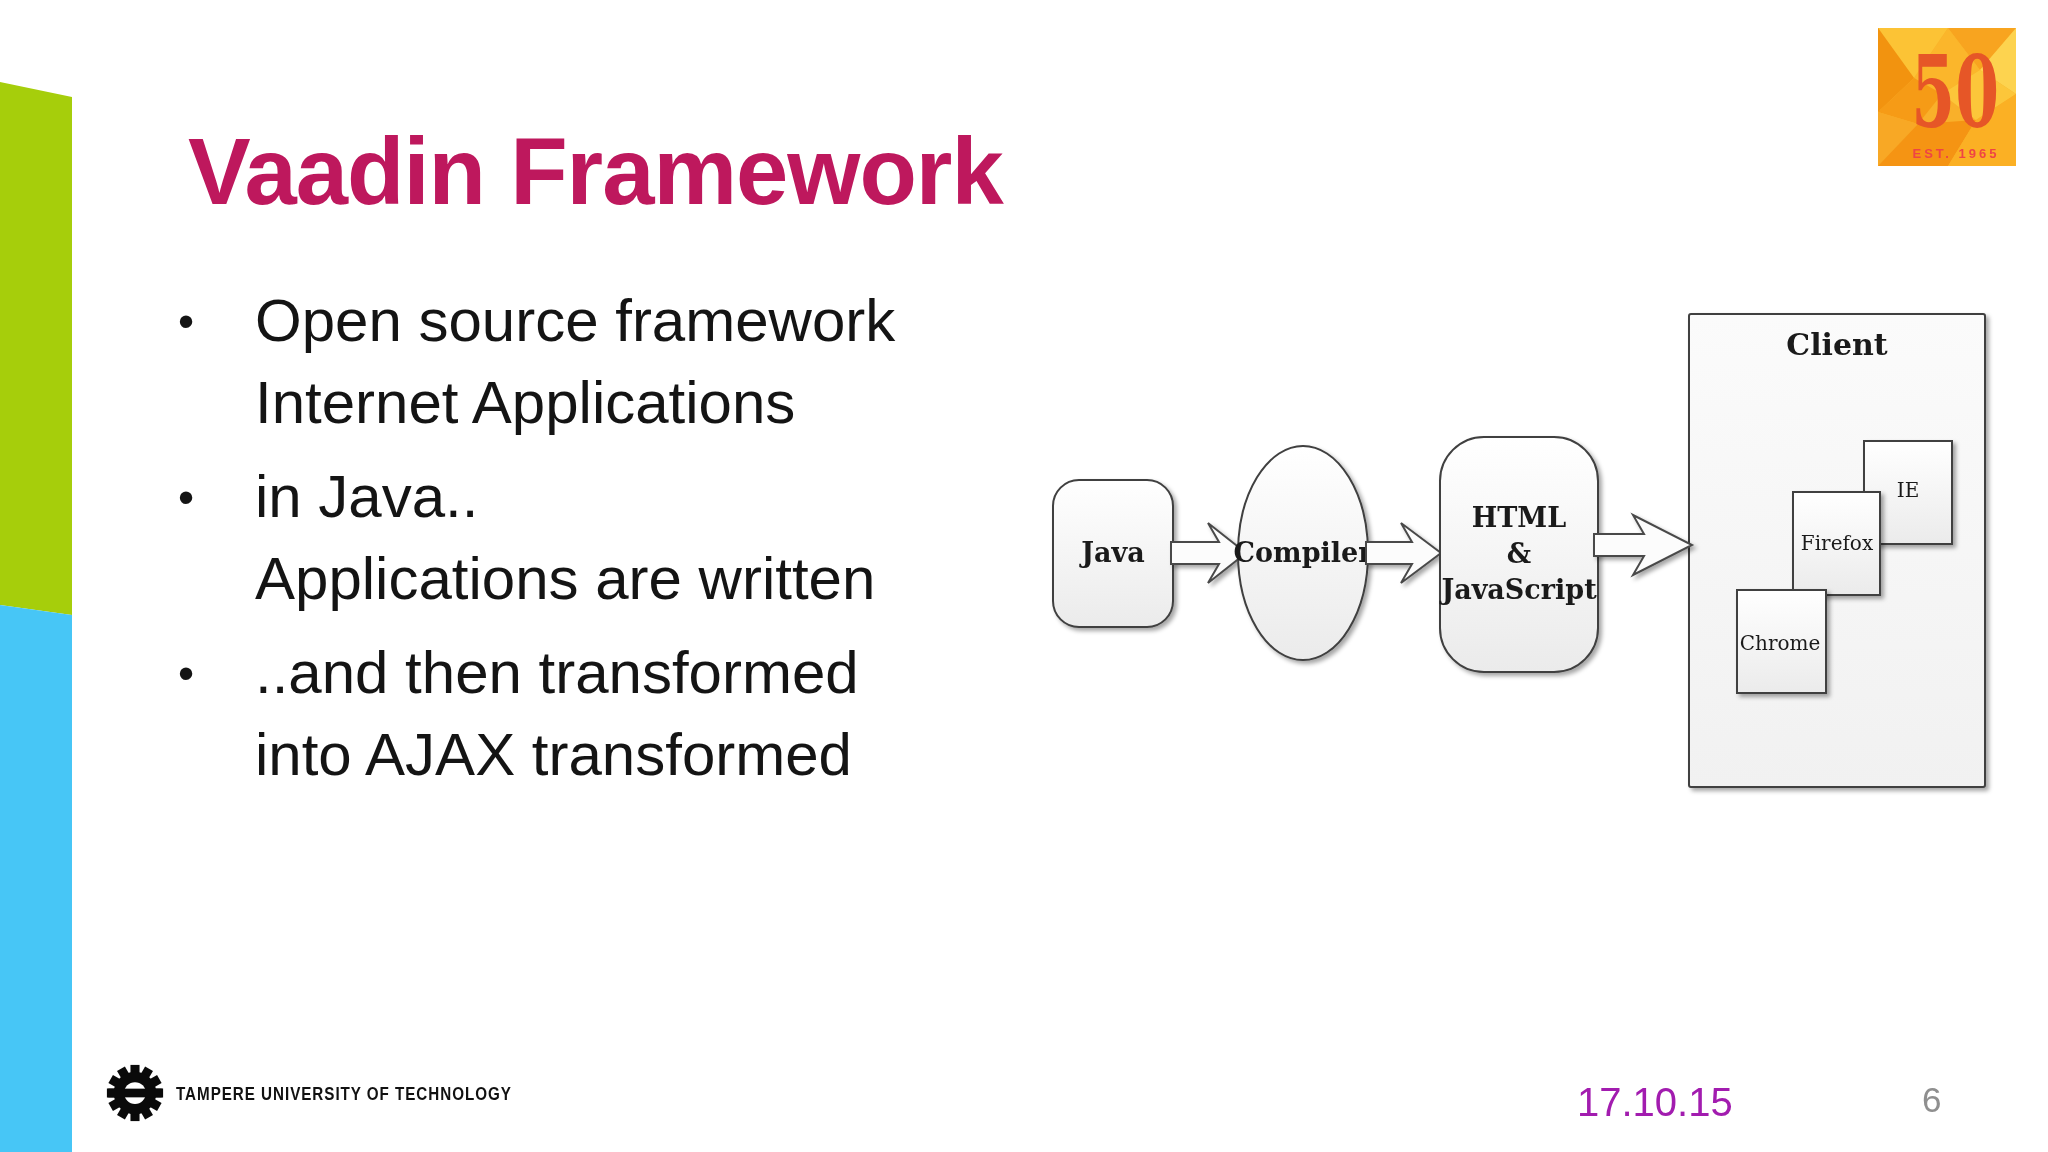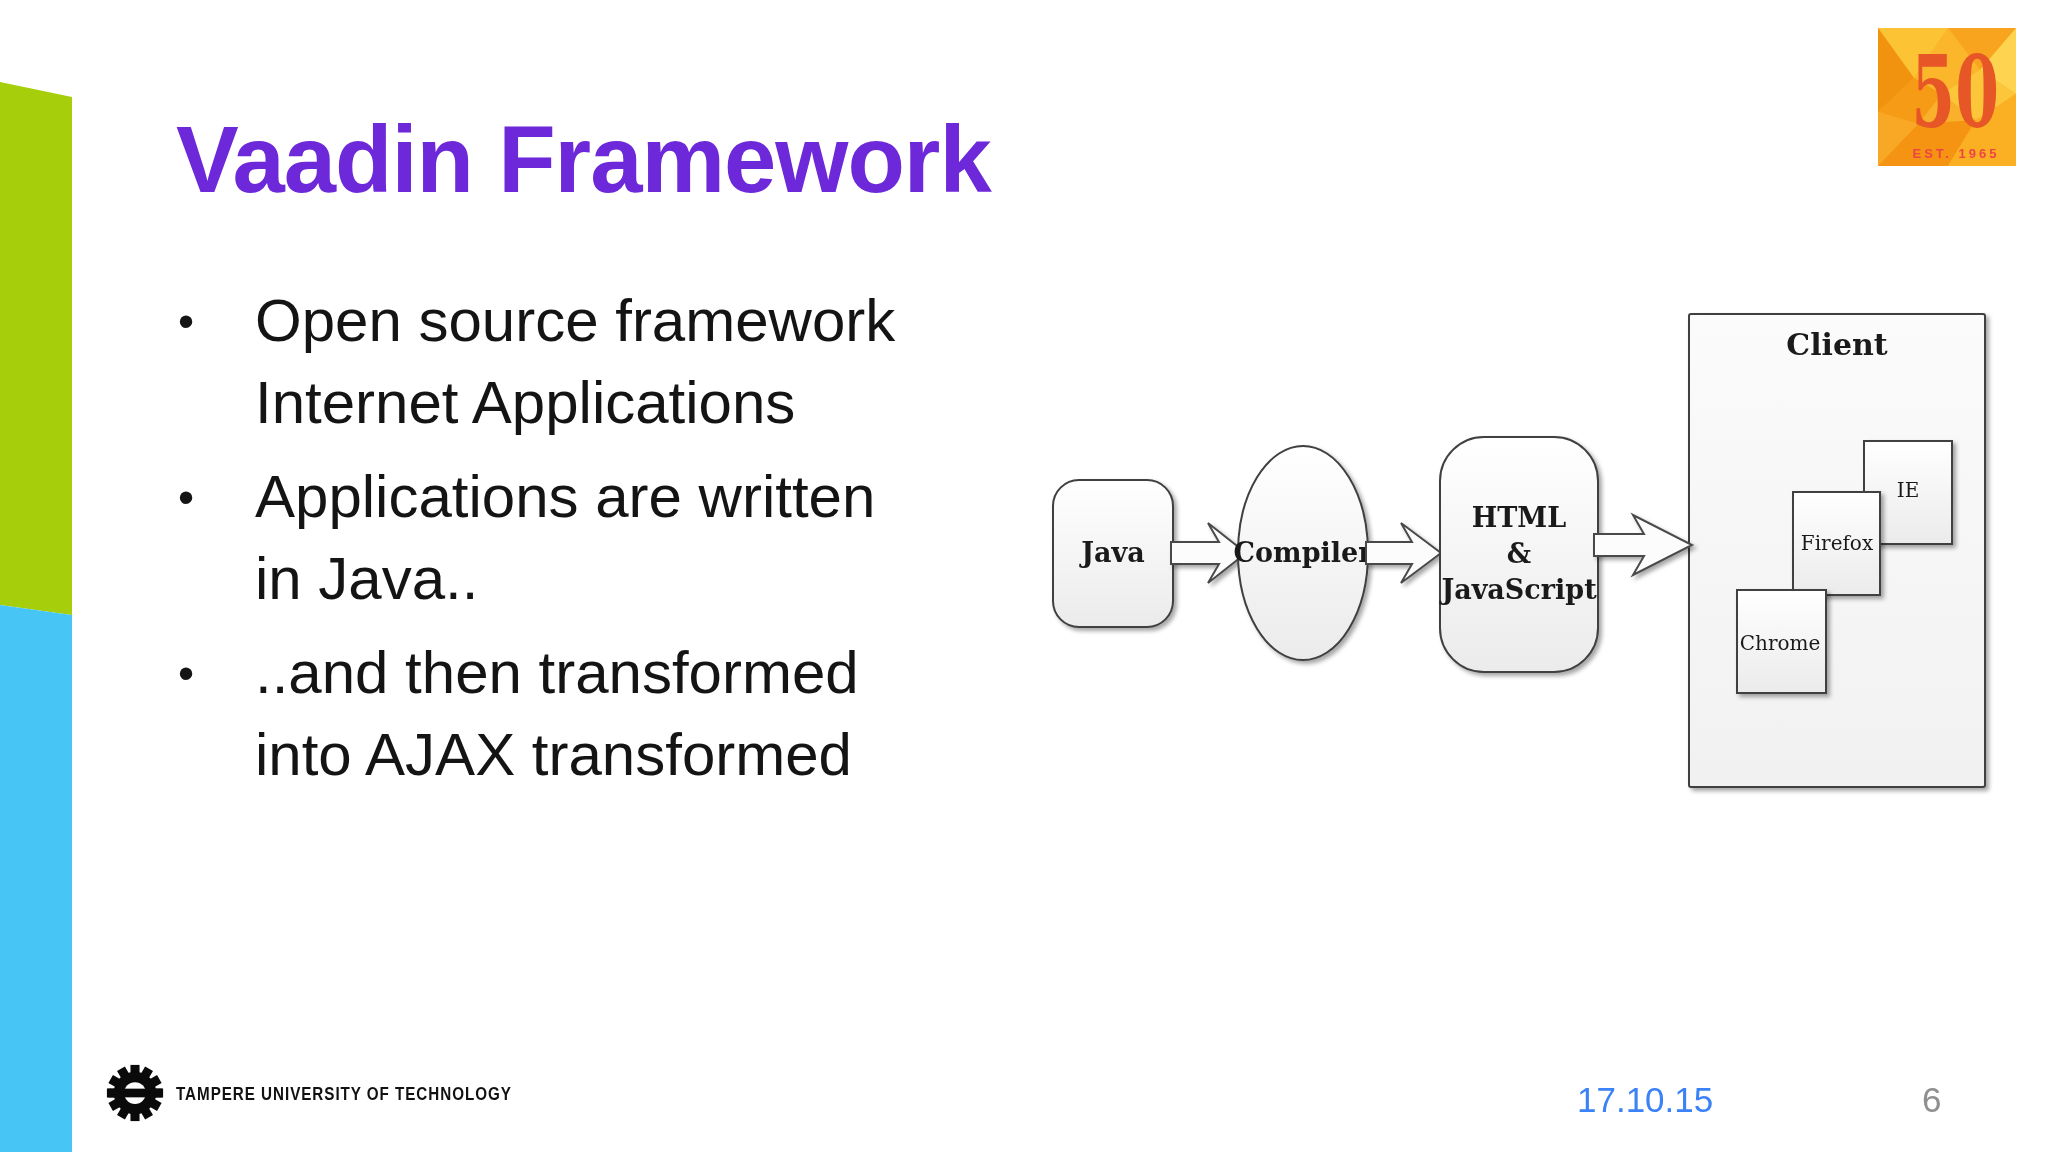--- a/index.html
+++ b/index.html
@@ -3,23 +3,23 @@
 <meta charset="utf-8">
 <style>
   html,body{margin:0;padding:0;background:#ffffff;}
   .slide{position:relative;width:2048px;height:1152px;background:#ffffff;overflow:hidden;
          font-family:"Liberation Sans",sans-serif;}
 
   
   .side-bars{position:absolute;left:0;top:0;width:74px;height:1152px;}
 
   
-  .title{position:absolute;left:176px;top:113px;margin:0;
+  .title{position:absolute;left:176px;top:113px;margin:12px;
          font-size:94px;line-height:1;font-weight:700;letter-spacing:-1px;
-         color:#6d28d9;white-space:nowrap;text-align:center;}
+         color:#be185d;white-space:nowrap;text-align:center;}
 
   
   .bullets{position:absolute;left:178px;top:280px;width:860px;color:#141414;}
   .bullet{display:flex;margin:0 0 12px 0;}
   .bullet .marker{flex:0 0 77px;font-size:46px;line-height:82px;}
   .bullet .lines{font-size:60px;line-height:82px;}
 
   
   .diagram{position:absolute;left:1040px;top:300px;width:960px;height:500px;}
   .diagram text{font-family:"DejaVu Serif","Liberation Serif",serif;fill:#1a1a1a;}
@@ -35,21 +35,21 @@
              font-family:"DejaVu Serif",serif;font-weight:700;font-size:100px;
              color:#e65627;transform:scaleX(0.63);}
   .badge-est{position:absolute;left:0;bottom:5px;width:100%;text-align:center;
              font-size:13px;font-weight:700;letter-spacing:3px;color:#ef4444;}
 
   
   .gear{position:absolute;left:106px;top:1064px;}
   .uni-name{position:absolute;left:176px;top:1083px;font-size:19px;font-weight:700;
             letter-spacing:1.2px;color:#111;white-space:nowrap;
             transform:scaleX(0.8);transform-origin:left center;}
-  .footer-date{position:absolute;left:1577px;top:1080px;font-size:35px;color:#3b82f6;}
+  .footer-date{position:absolute;left:1577px;top:1080px;font-size:40px;color:#a21caf;}
   .footer-page{position:absolute;left:1922px;top:1080px;font-size:35px;color:#8f8f8f;}
 </style>
 </head>
 <body>
 
 <div class="slide">
 
   <svg class="side-bars" viewBox="0 0 74 1152" aria-hidden="true">
     <polygon points="0,82 72,97 72,615 0,605" fill="#a6ce0b"></polygon>
     <polygon points="0,605 72,615 72,1152 0,1152" fill="#47c6f6"></polygon>
@@ -79,22 +79,22 @@
     <div class="bullet">
       <span class="marker">•</span>
       <div class="lines">
         <div>Open source framework</div>
         <div>Internet Applications</div>
       </div>
     </div>
     <div class="bullet">
       <span class="marker">•</span>
       <div class="lines">
+        <div>in Java..</div>
         <div>Applications are written</div>
-        <div>in Java..</div>
       </div>
     </div>
     <div class="bullet">
       <span class="marker">•</span>
       <div class="lines">
         <div>..and then transformed</div>
         <div>into AJAX transformed</div>
       </div>
     </div>
   </div>

